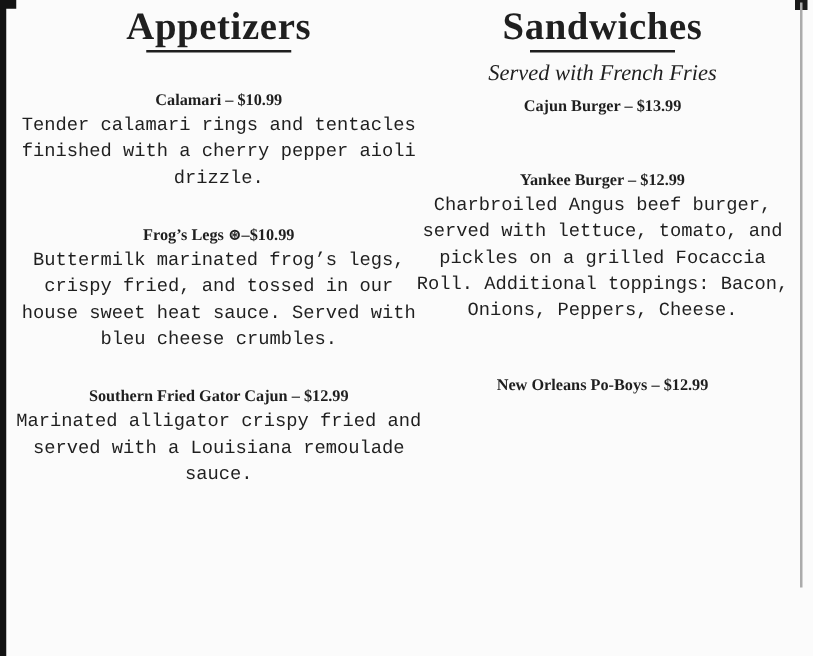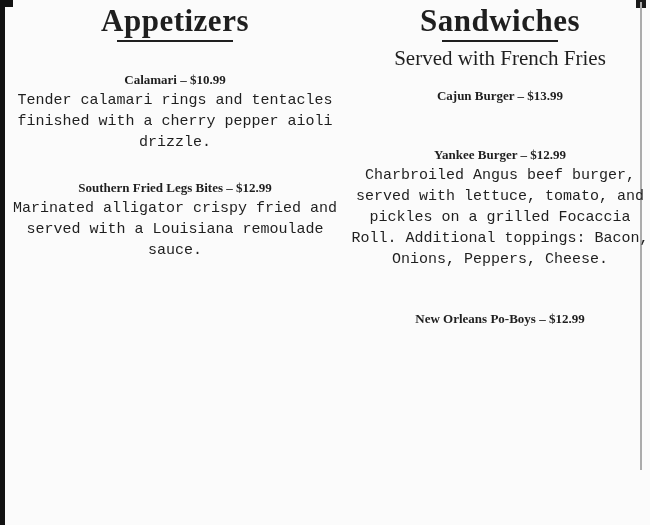--- a/index.html
+++ b/index.html
@@ -41,43 +41,44 @@
     left: 640px; top: 2px;
     width: 2px; height: 468px;
     background: #ababab;
   }
   .col {
     position: absolute;
     top: 0;
     text-align: center;
   }
   .col-left  { left: 10px;  width: 330px; }
-  .col-right { left: 350px; width: 300px; }
+  .col-right { left: 332px; width: 300px; }
   .col-title {
     margin-top: 4px;
     font-size: 31px;
     font-weight: bold;
     letter-spacing: 0.5px;
     line-height: 34px;
   }
   .title-rule {
     width: 116px;
     height: 2px;
     margin: 2px auto 0 auto;
     background: #1f1f1f;
   }
   .col-subtitle {
     margin-top: 7px;
-    font-size: 21px;
+    font-size: 18px;
     line-height: 19px;
+    font-style: italic;
   }
   .item { margin-top: 24px; }
   .col-right .item { margin-top: 38px; }
   .col-left .item-first { margin-top: 27px; }
-  .col-right .item-first { margin-top: 17px; }
+  .col-right .item-first { margin-top: 6px; }
   .item-heading {
     font-size: 13px;
     font-weight: bold;
     line-height: 21px;
   }
   .item-desc {
     font-size: 15px;
     line-height: 21px;
     font-family: Liberation Mono, monospace;
   }
@@ -94,24 +95,28 @@
 
   <div class="col col-left">
     <div class="col-title">Appetizers</div>
     <div class="title-rule"></div>
 
     <div class="item item-first">
       <div class="item-heading"><span>Calamari</span><span></span><span> – $10.99</span></div>
       <div class="item-desc">Tender calamari rings and tentacles finished with a cherry pepper aioli drizzle.</div>
     </div>
 
+    <div class="item">
+      <div class="item-heading"><span>Frog’s Legs</span><span> ⊛</span><span>–$10.99</span></div>
+      <div class="item-desc">Buttermilk marinated frog’s legs, crispy fried, and tossed in our house sweet heat sauce. Served with bleu cheese crumbles.</div>
+    </div>
 
 
     <div class="item">
-      <div class="item-heading"><span>Southern Fried Legs Bites</span><span></span><span> – $12.99</span></div>
+      <div class="item-heading"><span>Southern Fried Gator Cajun</span><span></span><span> – $12.99</span></div>
       <div class="item-desc">Marinated alligator crispy fried and served with a Louisiana remoulade sauce.</div>
     </div>
 
   </div>
 
   <div class="col col-right">
     <div class="col-title">Sandwiches</div>
     <div class="title-rule"></div>
     <div class="col-subtitle">Served with French Fries</div>
 

